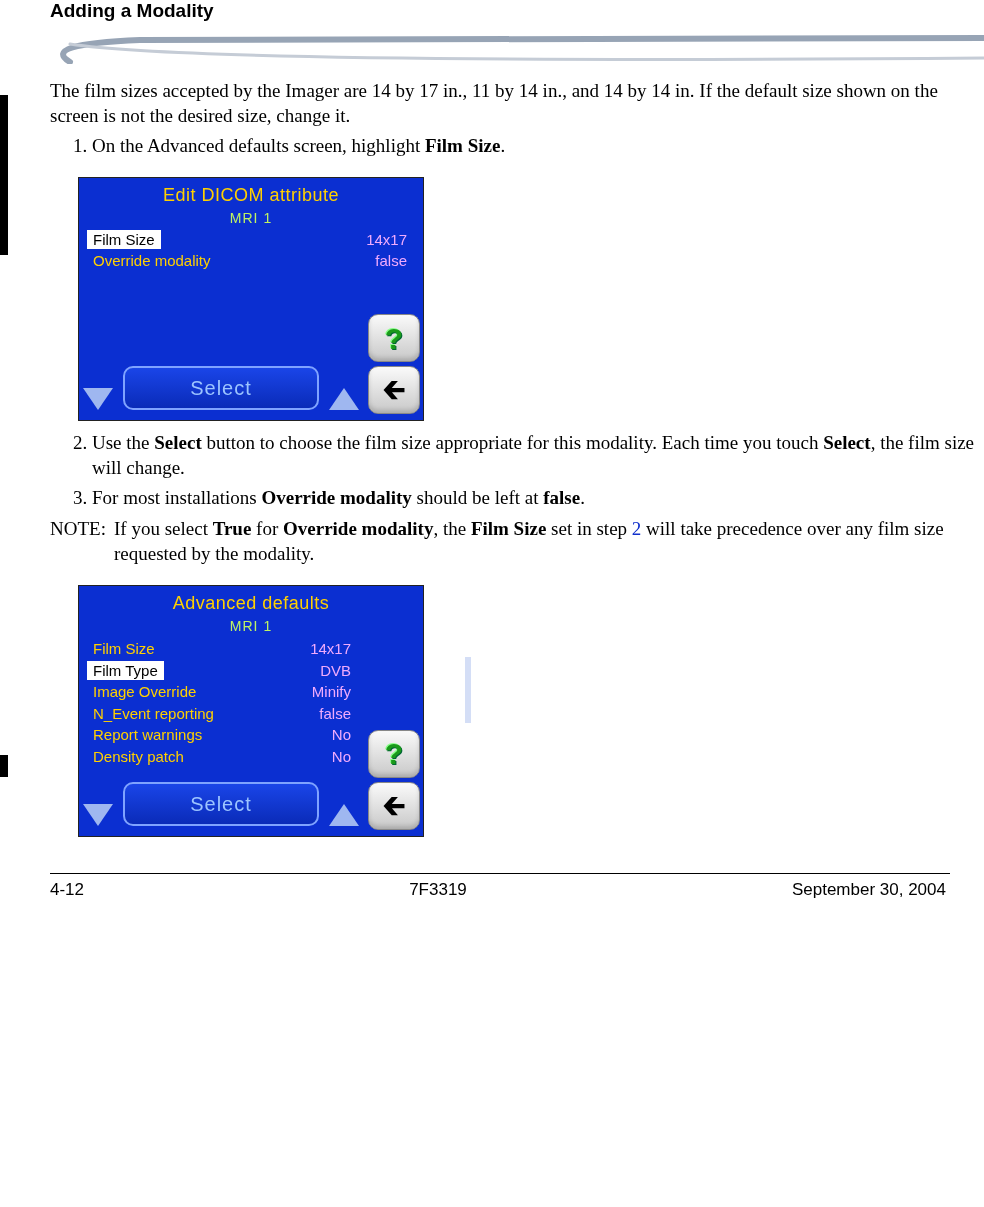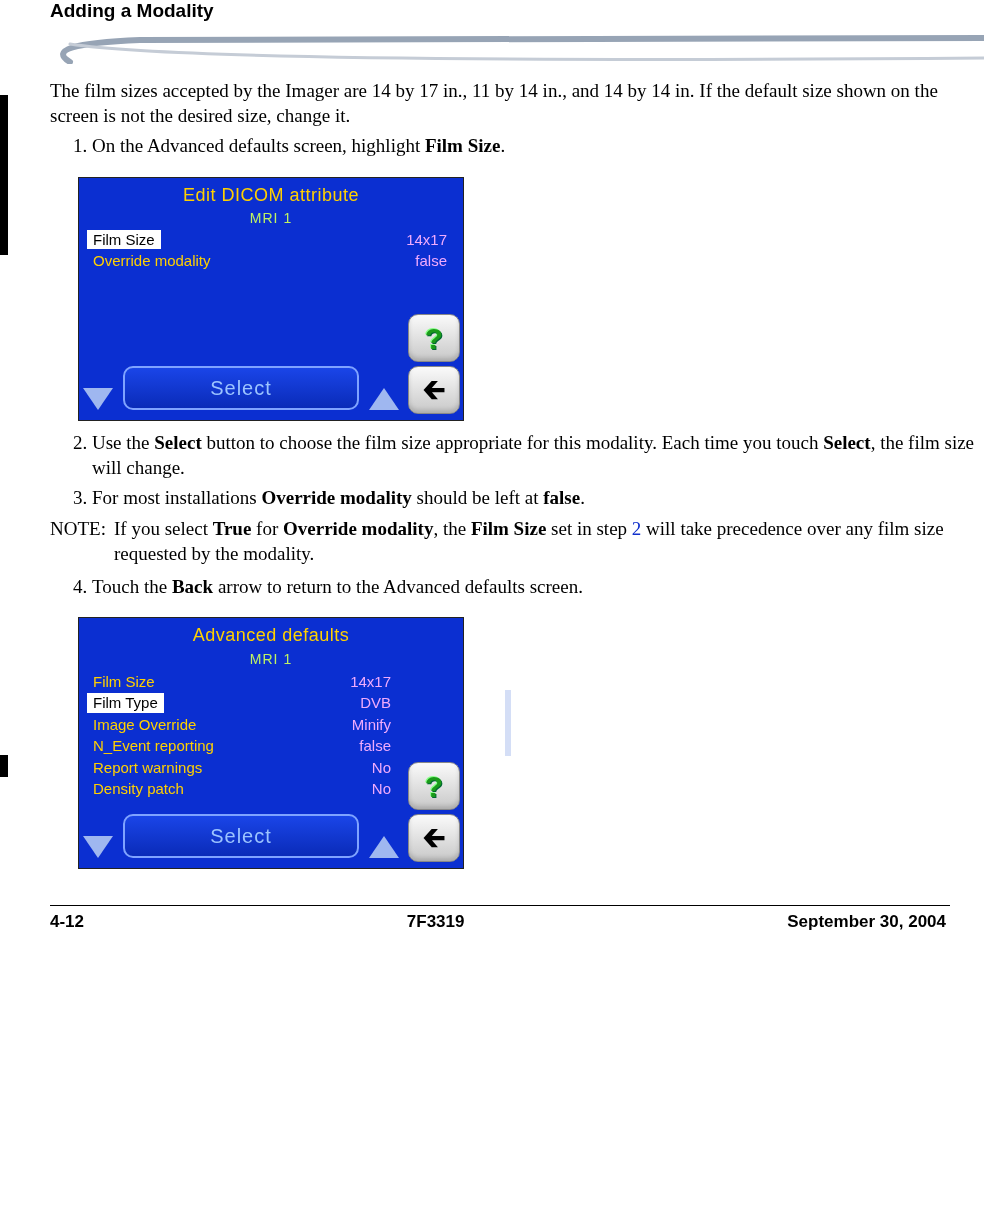--- a/index.html
+++ b/index.html
@@ -63,21 +63,21 @@
     padding-left: 42px;
     margin: 6px 0;
   }
   ol.steps li { margin-bottom: 6px; }
   .bold { font-weight: bold; }
   .note-row { display: flex; margin: 4px 0 8px 0; }
   .note-row .label { width: 64px; flex-shrink: 0; }
   .note-row .text { flex: 1; padding-right: 8px; }
   .step-ref { color: #1030cc; }
   .panel {
-    width: 386px;
+    width: 346px;
     margin: 18px 0 10px 28px;
     border: 1px solid #222;
     background: #0b2fd1;
     position: relative;
     box-sizing: border-box;
   }
   .panel-inner { padding: 6px 6px 6px 6px; }
   .panel-title {
     color: #ffd000;
     font-family: Arial, sans-serif;
@@ -177,21 +177,21 @@
   }
   .footer-rule {
     border-top: 1.5px solid #000;
     margin: 26px 34px 0 50px;
   }
   .footer {
     display: flex;
     justify-content: space-between;
     padding: 6px 38px 0 50px;
     font-family: Arial, Helvetica, sans-serif;
-    font-weight: bold;
+    font-weight: normal;
     font-size: 17px;
   }
 </style>
 </head>
 <body>
 
 <div class="page">
   <div class="sidebar-marks">
     <div class="mark" style="top:0;height:160px;"></div>
     <div class="mark" style="top:660px;height:22px;"></div>
@@ -249,23 +249,20 @@
       <ol class="steps" start="2">
         <li><span>Use the </span><span class="bold">Select</span><span> button to choose the film size appropriate for this modality. Each time you touch </span><span class="bold">Select</span><span>, the film size will change.</span></li>
         <li><span>For most installations </span><span class="bold">Override modality</span><span> should be left at </span><span class="bold">false</span><span>.</span></li>
       </ol>
 
       <div class="note-row">
         <div class="label">NOTE:</div>
         <div class="text"><span>If you select </span><span class="bold">True</span><span> for </span><span class="bold">Override modality</span><span>, the </span><span class="bold">Film Size</span><span> set in step </span><span class="step-ref">2</span><span> will take precedence over any film size requested by the modality.</span></div>
       </div>
 
-      <ol class="steps" start="4">
-        <li><span>Touch the </span><span class="bold">Back</span><span> arrow to return to the Advanced defaults screen.</span></li>
-      </ol>
 
       <div class="panel panel2" style="height:252px;">
         <div class="panel-inner">
           <div class="panel-title">Advanced defaults</div>
           <div class="panel-sub">MRI 1</div>
           <div class="panel-list">
             <div class="scrollbar-stub" style="top:18px;height:66px;right:-54px;"></div>
             <div class="panel-row">
                 <span class="cell-label yellow">Film Size</span>
                 <span class="white">14x17</span>

